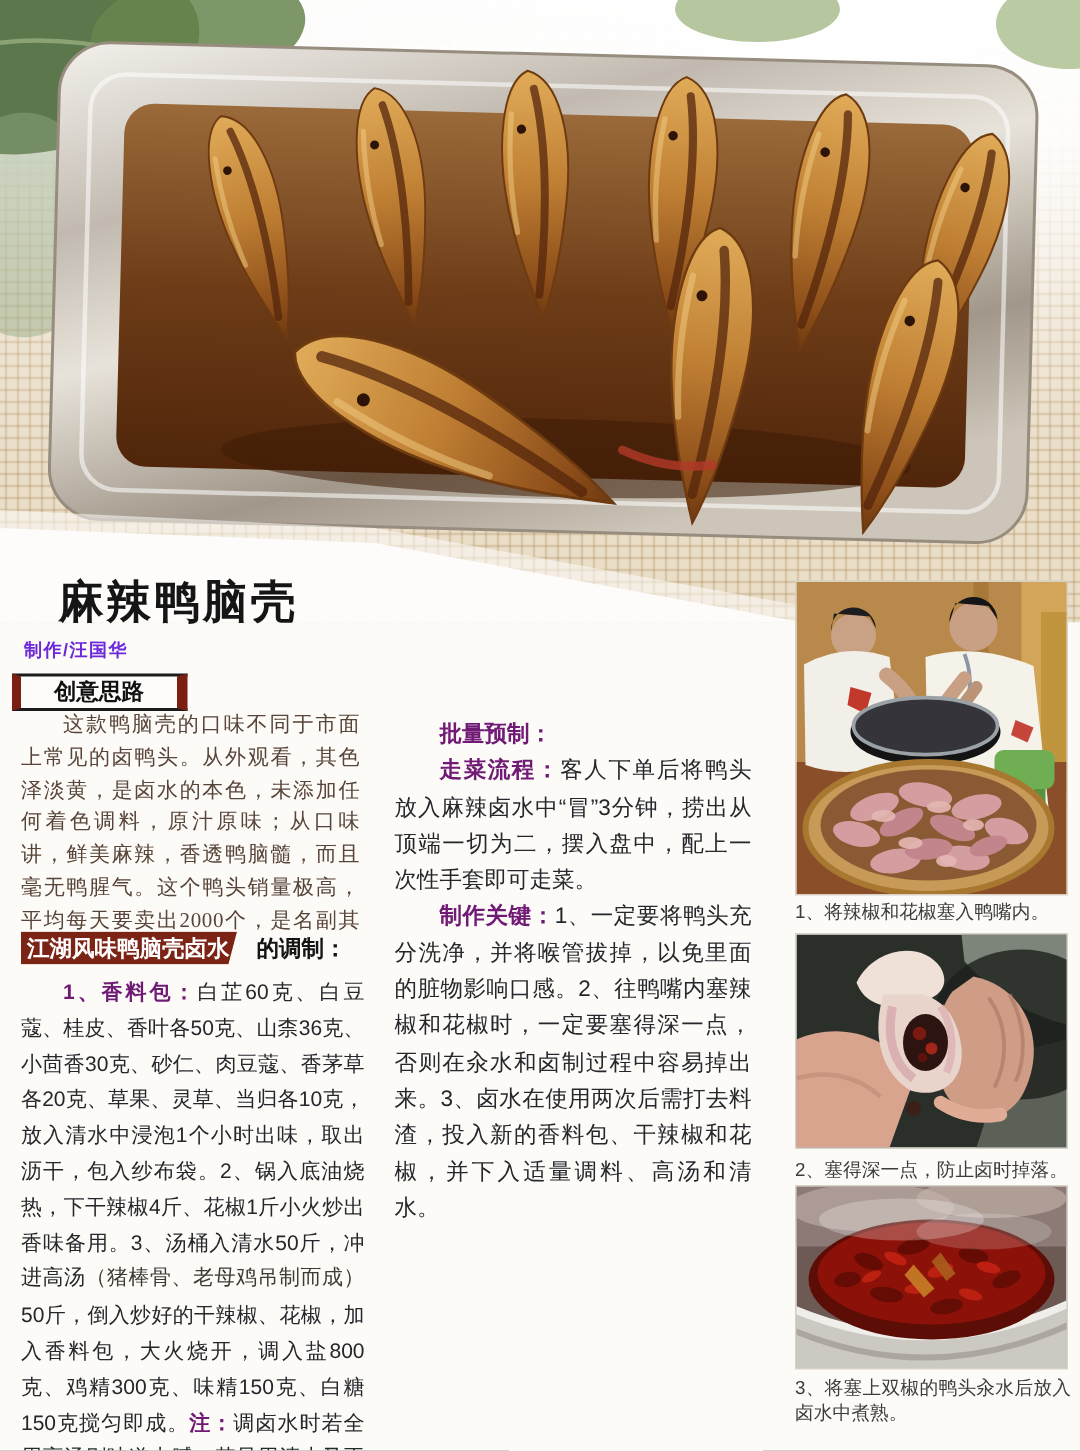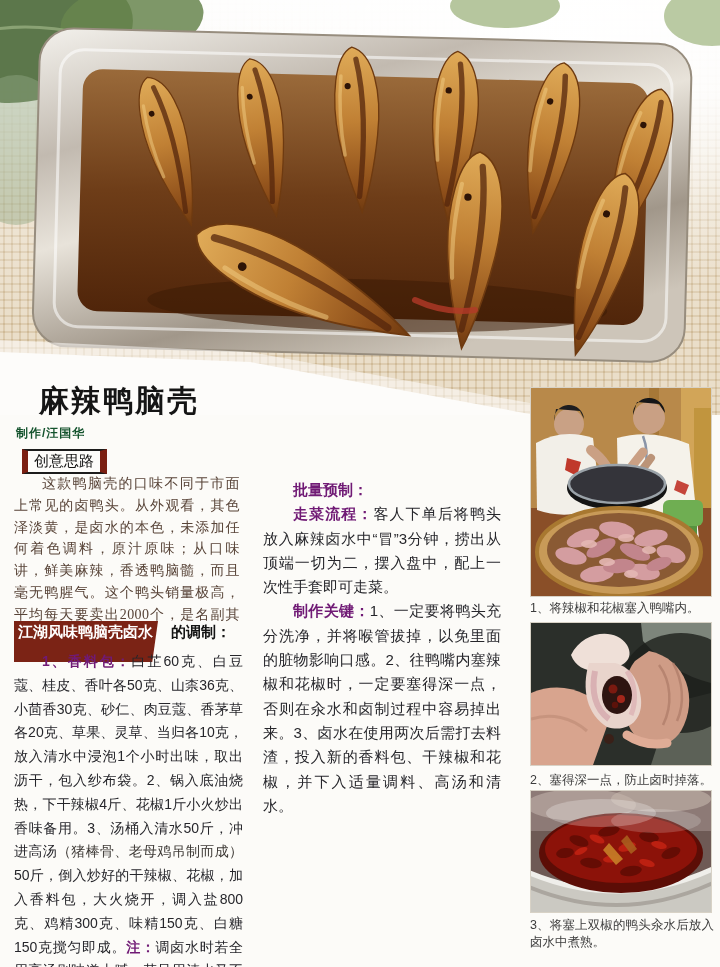--- a/index.html
+++ b/index.html
@@ -9,40 +9,40 @@
     background:#fcfbf8; overflow:hidden;
     font-family:"Liberation Sans", sans-serif;
     color:#26262b;
   }
   .abs{position:absolute;}
   
   .hero{left:0;top:0;width:720px;height:415px;}
   .hero svg{display:block;}
   
   .title{left:15px;top:381px;font-size:30px;font-weight:700;color:#151515;letter-spacing:2px;margin-left:24px;}
-  .author{left:16px;top:425px;font-size:12px;font-weight:700;color:#14532d;letter-spacing:1px;}
+  .author{left:16px;top:425px;font-size:12px;font-weight:700;color:#6d28d9;letter-spacing:1px;}
   
   .badge{
-    left:22px;top:449px;display:inline-block;
-    font-size:15px;font-weight:400;color:#111;
+    left:8px;top:449px;display:inline-block;
+    font-size:15px;font-weight:700;color:#111;
     border-top:2px solid #1c1c1c;border-bottom:2px solid #1c1c1c;
     border-left:6px solid #7b1f12;border-right:7px solid #7b1f12;
-    padding:1px 6px;background:#fdfcfa;
+    padding:1px 22px;background:#fdfcfa;
   }
   .creative-body{
     left:14px;top:473px;width:226px;
     font-family:"Liberation Serif", serif;
     font-size:14px;line-height:21.8px;color:#584438;
     text-align:justify;text-indent:2em;letter-spacing:.4px;
   }
   
   .brine-header{left:14px;top:621px;font-size:15px;font-weight:700;white-space:nowrap;}
   .brine-header .hl{
     display:inline-block;background:#7b2315;color:#fff;
-    padding:2px 5px 20px 4px;
+    padding:2px 5px 1px 4px;
     clip-path:polygon(0 0,100% 0,96% 100%,0 100%);
   }
   .brine-header .rest{color:#141414;margin-left:13px;}
   .col-left{
     left:14px;top:650px;width:229px;
     font-size:14px;line-height:23.8px;text-align:justify;
   }
   .col-mid{
     left:263px;top:478px;width:238px;
     font-size:15px;line-height:24.3px;text-align:justify;

